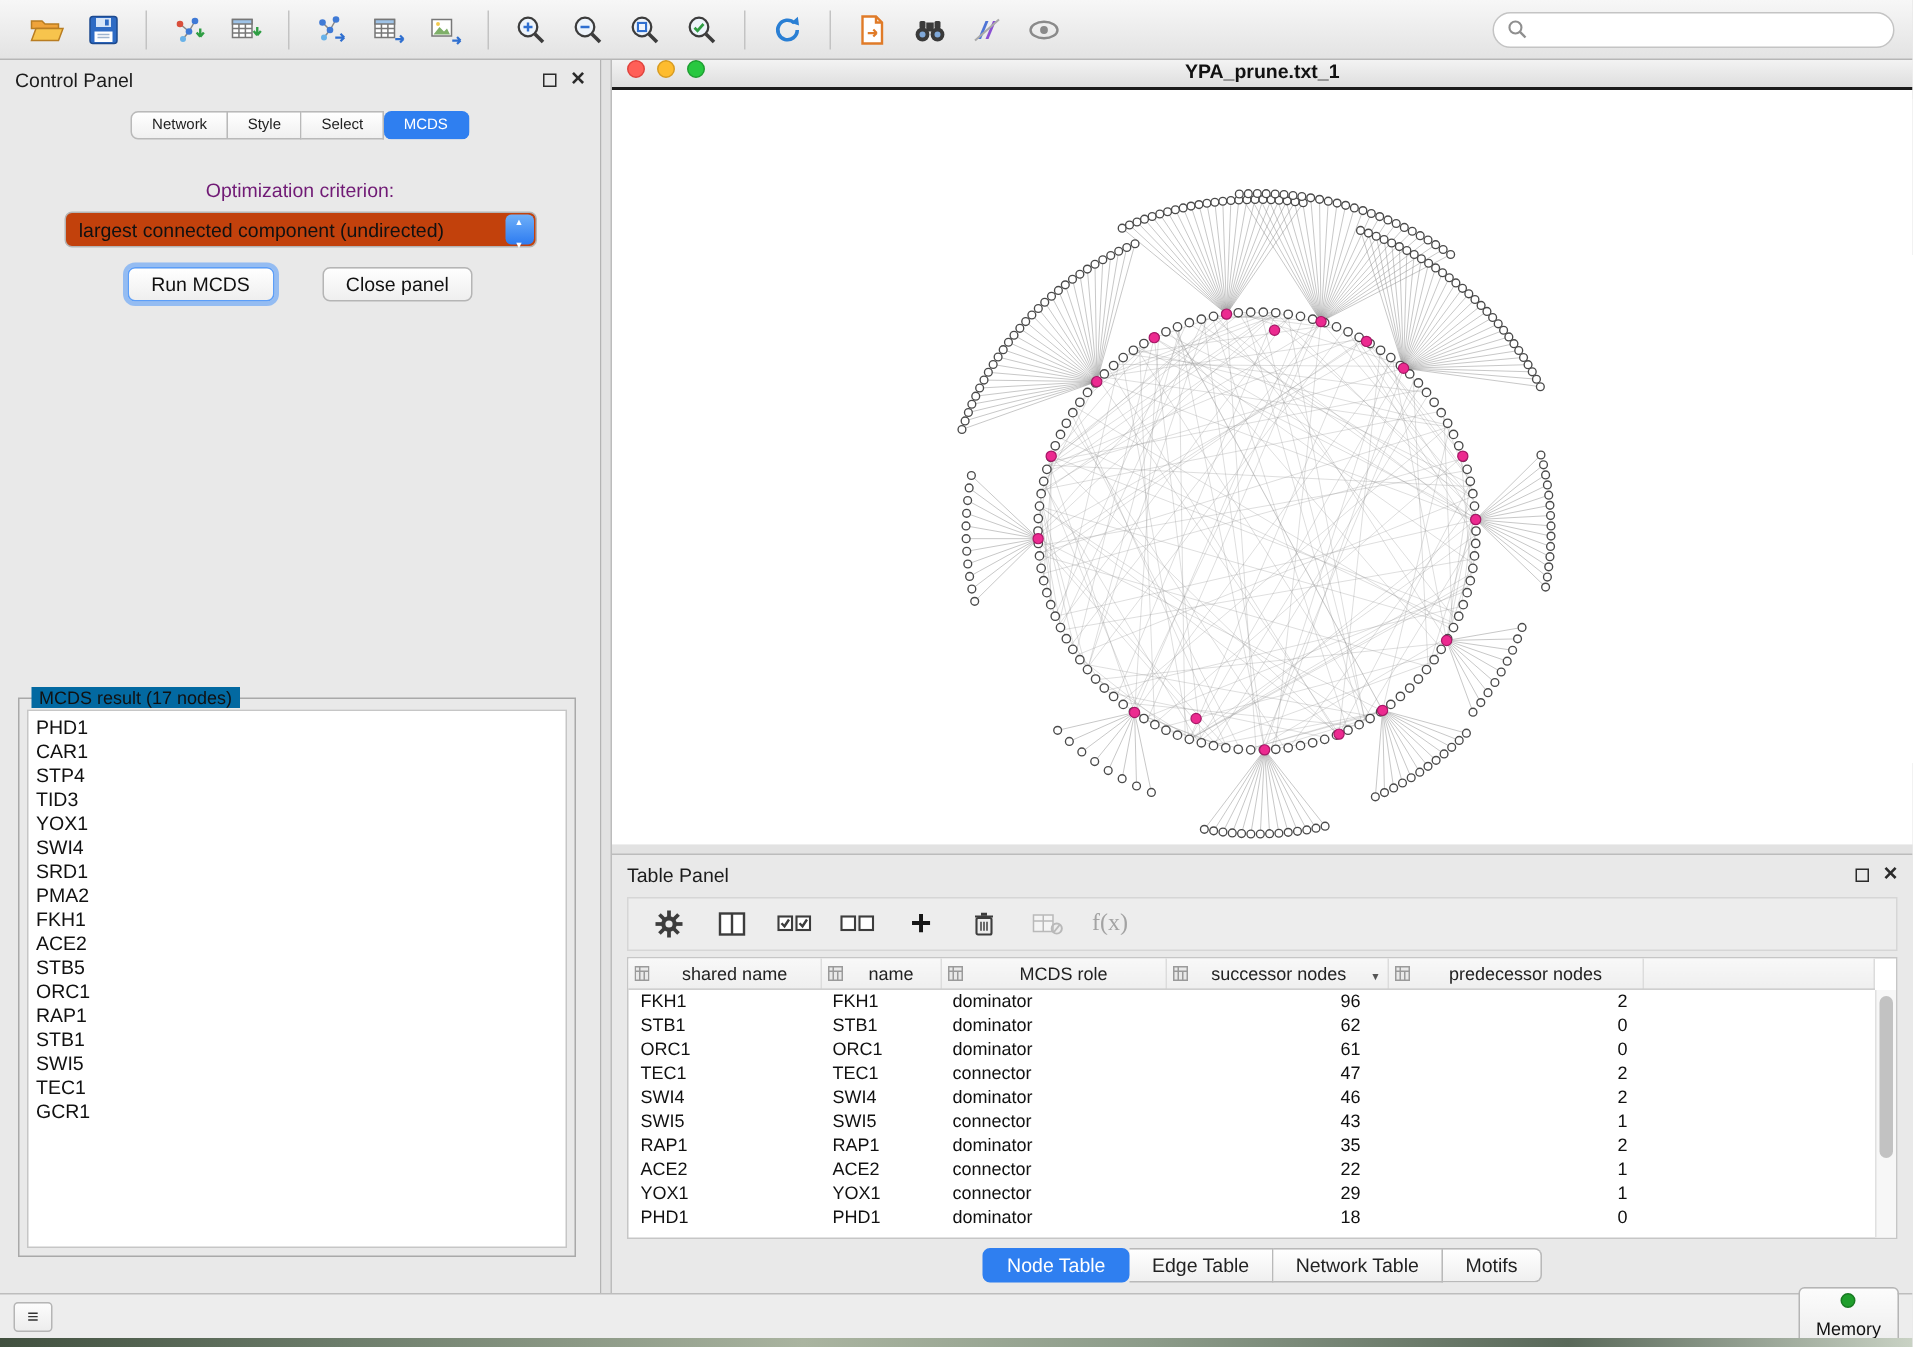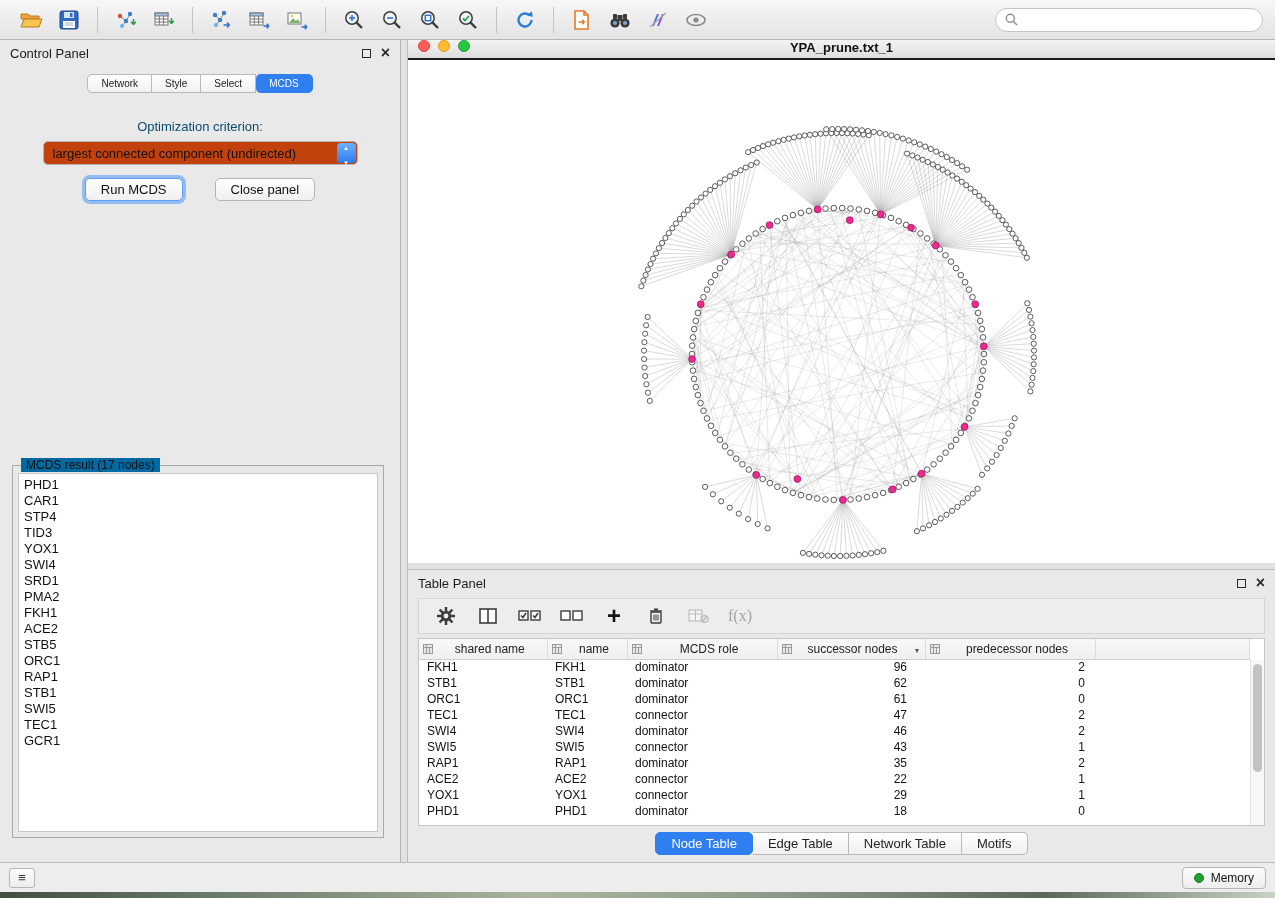--- a/index.html
+++ b/index.html
@@ -24,21 +24,21 @@
   .win-btns { margin-left:auto; display:flex; align-items:center; gap:10px; }
   .float-btn { width:9px; height:9px; border:1.5px solid #2b2b2b; background:transparent; display:inline-block; }
   .close-x { font-size:16px; font-weight:bold; color:#2b2b2b; line-height:10px; }
   .close-x::before { content:"×"; }
 
   .cp-tabs { display:flex; justify-content:center; margin-top:8px; }
   .cp-tab { font-size:10px; padding:3px 13px; background:linear-gradient(#ffffff,#f0f0f0);
     border:1px solid #b9b9b9; border-left:none; color:#222; }
   .cp-tab:first-child { border-left:1px solid #b9b9b9; border-radius:5px 0 0 5px; }
   .cp-tab.active { background:#2f7ff0; color:#fff; border-color:#2f7ff0; border-radius:5px; position:relative; z-index:1; }
-  .cp-opt-label { text-align:center; margin-top:26px; font-size:13px; color:#0c4a6e; }
+  .cp-opt-label { text-align:center; margin-top:26px; font-size:13px; color:#701a75; }
   .cp-select { margin:7px auto 0 auto; width:315px; height:24px; background:#c2410c; border:1px solid #b5b5b5;
     border-radius:5px; font-size:13px; display:flex; align-items:center; padding-left:9px; position:relative; color:#111; }
   .cp-select .stepper { position:absolute; right:1px; top:1px; bottom:1px; width:19px;
     background:linear-gradient(#6fb0f9,#2d7bf0); border-radius:4px; display:flex; flex-direction:column;
     align-items:center; justify-content:center; color:#fff; }
   .stepper .up::before { content:"▲"; font-size:6px; line-height:6px; }
   .stepper .down::before { content:"▼"; font-size:6px; line-height:6px; }
   .cp-buttons { display:flex; justify-content:center; gap:32px; margin-top:13px; }
   .cp-btn { font-family:"Liberation Sans",sans-serif; font-size:13px; color:#111; padding:3px 15px;
     background:linear-gradient(#ffffff,#efefef); border:1px solid #b5b5b5; border-radius:5px; }
@@ -97,21 +97,21 @@
   .tp-tab.active { background:#2f7ff0; color:#fff; border-color:#2f7ff0; border-radius:5px; position:relative; z-index:1; }
 
   
   .statusbar { position:absolute; left:0; right:0; bottom:6px; height:30px; background:#ededed;
     border-top:1px solid #bdbdbd; display:flex; align-items:center; padding:0 9px; }
   .menu-btn { width:26px; height:20px; border:1px solid #b5b5b5; border-radius:3px;
     background:linear-gradient(#fcfcfc,#ededed); display:flex; align-items:center; justify-content:center;
     font-size:13px; color:#333; }
   .menu-btn::before { content:"≡"; }
   .memory-btn { margin-left:auto; display:flex; align-items:center; gap:7px; border:1px solid #b5b5b5;
-    border-radius:4px; background:linear-gradient(#fcfcfc,#ededed); padding:3px 11px; font-size:12px; color:#111; }
+    border-radius:4px; background:linear-gradient(#fcfcfc,#ededed); padding:3px 11px; font-size:12px; color:#111;flex-direction:column; }
   .mem-dot { width:10px; height:10px; border-radius:50%; background:#1f9e2c; border:1px solid #187a22; }
   .wallpaper { position:absolute; left:0; right:0; bottom:0; height:6px;
     background:linear-gradient(90deg,#41503f,#6d7d6b 18%,#aab4a0 42%,#8d9c8a 60%,#5a695a 82%,#c9d2c4); }
 </style>
 </head>
 <body>
 
 <div class="screen">
 
   <div class="toolbar">

